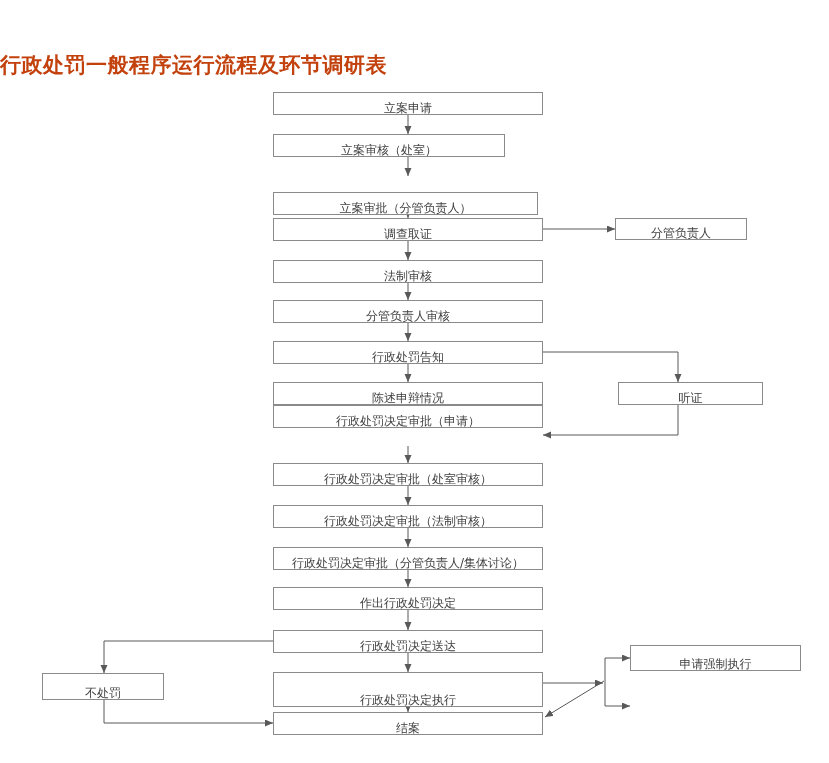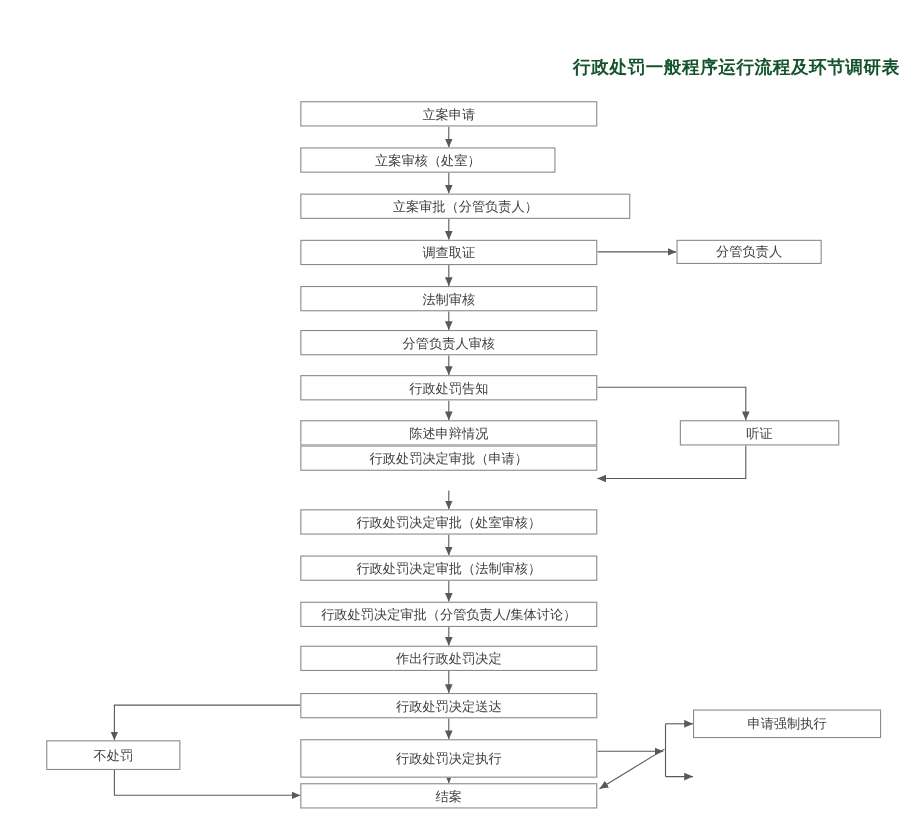--- a/index.html
+++ b/index.html
@@ -2,28 +2,28 @@
 <html><head>
 <meta charset="utf-8">
 <style>
   html, body { margin:0; padding:0; background:#ffffff; }
   .canvas {
     position:relative; width:829px; height:763px; background:#ffffff;
     font-family:"DejaVu Sans","Liberation Sans",sans-serif;
     overflow:hidden;
   }
   .diagram-title {
-    position:absolute; left:0; top:51px; width:818px; text-align:right;
-    font-size:16px; font-weight:bold; color:#14532d; letter-spacing:0.5px;
+    position:absolute; left:0; top:51px; width:818px; text-align:left;
+    font-size:21px; font-weight:bold; color:#c2410c; letter-spacing:0.5px;
   }
   .node {
     position:absolute; box-sizing:border-box;
     border:1px solid #8a8a8a; background:#ffffff;
     color:#3f3f3f; font-size:12px; line-height:1;
-    display:flex; align-items:center; justify-content:center;
+    display:flex; align-items:flex-end; justify-content:center;
     white-space:nowrap;
   }
   svg.connectors { position:absolute; left:0; top:0; }
   .edge { stroke:#595959; stroke-width:1; fill:none; }
 </style>
 </head>
 <body>
 
 <div class="canvas">
 
@@ -63,21 +63,21 @@
     <path class="edge" d="M605,706 H630" marker-end="url(#arrow)"></path>
     <path class="edge" d="M604,681 L545,717" marker-end="url(#arrow)"></path>
   </svg>
 
   <div class="node" style="left:273px;top:92px;width:270px;height:23px">
       <span>立案申请</span>
     </div>
   <div class="node" style="left:273px;top:134px;width:232px;height:23px">
       <span>立案审核（处室）</span>
     </div>
-  <div class="node" style="left:273px;top:176px;width:300px;height:23px">
+  <div class="node" style="left:273px;top:192px;width:265px;height:23px">
       <span>立案审批（分管负责人）</span>
     </div>
   <div class="node" style="left:273px;top:218px;width:270px;height:23px">
       <span>调查取证</span>
     </div>
   <div class="node" style="left:273px;top:260px;width:270px;height:23px">
       <span>法制审核</span>
     </div>
   <div class="node" style="left:273px;top:300px;width:270px;height:23px">
       <span>分管负责人审核</span>

